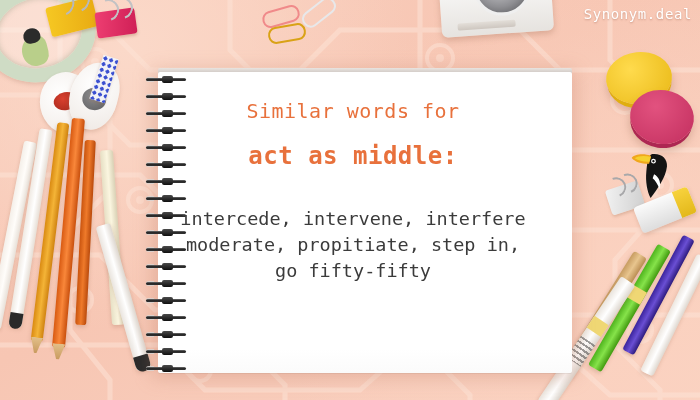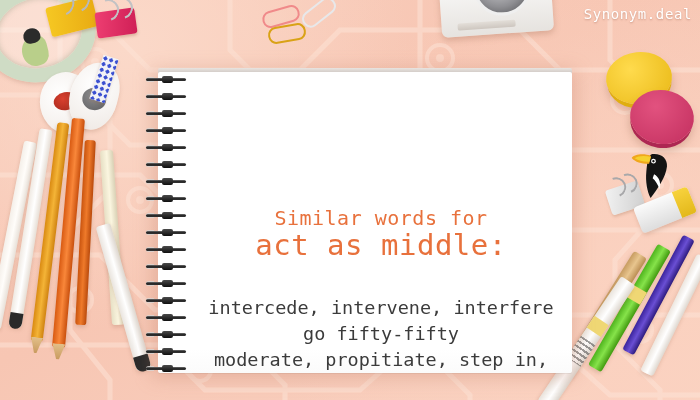--- a/index.html
+++ b/index.html
@@ -93,41 +93,41 @@
     left: 0; top: 1px;
     width: 8px; height: 5px;
     background: #d8d4d1;
     border-radius: 3px 0 0 3px;
     opacity:.85;
   }
 
   
   .content {
     position: absolute;
-    left: 174px; top: 72px;
+    left: 146px; top: 72px;
     width: 414px; height: 301px;
     display: flex;
     flex-direction: column;
     align-items: center;
-    justify-content: flex-end;
   }
   .title {
     color: #e8713c;
     text-align: center;
     letter-spacing: .5px;
   }
   .title-line1 {
     font-size: 20px;
     margin-top: 26px;
     line-height: 26px;
   }
   .title-line2 {
-    font-size: 29px;
-    margin-top: 0;
+    font-size: 24px;
+    margin-top: 18px;
     line-height: 28px;
+    font-weight: bold;
   }
   .words {
     margin-top: 36px;
     color: #3b3b3b;
     font-size: 18.5px;
     line-height: 26px;
     text-align: center;
     width: 100%;
     white-space: pre;
   }
@@ -590,18 +590,18 @@
       <div class="ring" style="top: 289px;">
         <span class="tip"></span>
         <span class="bar"></span>
         <span class="knob"></span>
       </div>
     </div>
 
   <div class="content">
     <div class="title title-line1">Similar words for</div>
     <div class="title title-line2">act as middle:</div>
-    <div class="words" id="words"><div>intercede, intervene, interfere</div><div>go fifty-fifty</div><div>moderate, propitiate, step in,</div></div>
+    <div class="words" id="words"><div>intercede, intervene, interfere</div><div>moderate, propitiate, step in,</div><div>go fifty-fifty</div></div>
   </div>
 
   <div class="brand">Synonym.deal</div>
 
 </div>
 
 </body></html>

